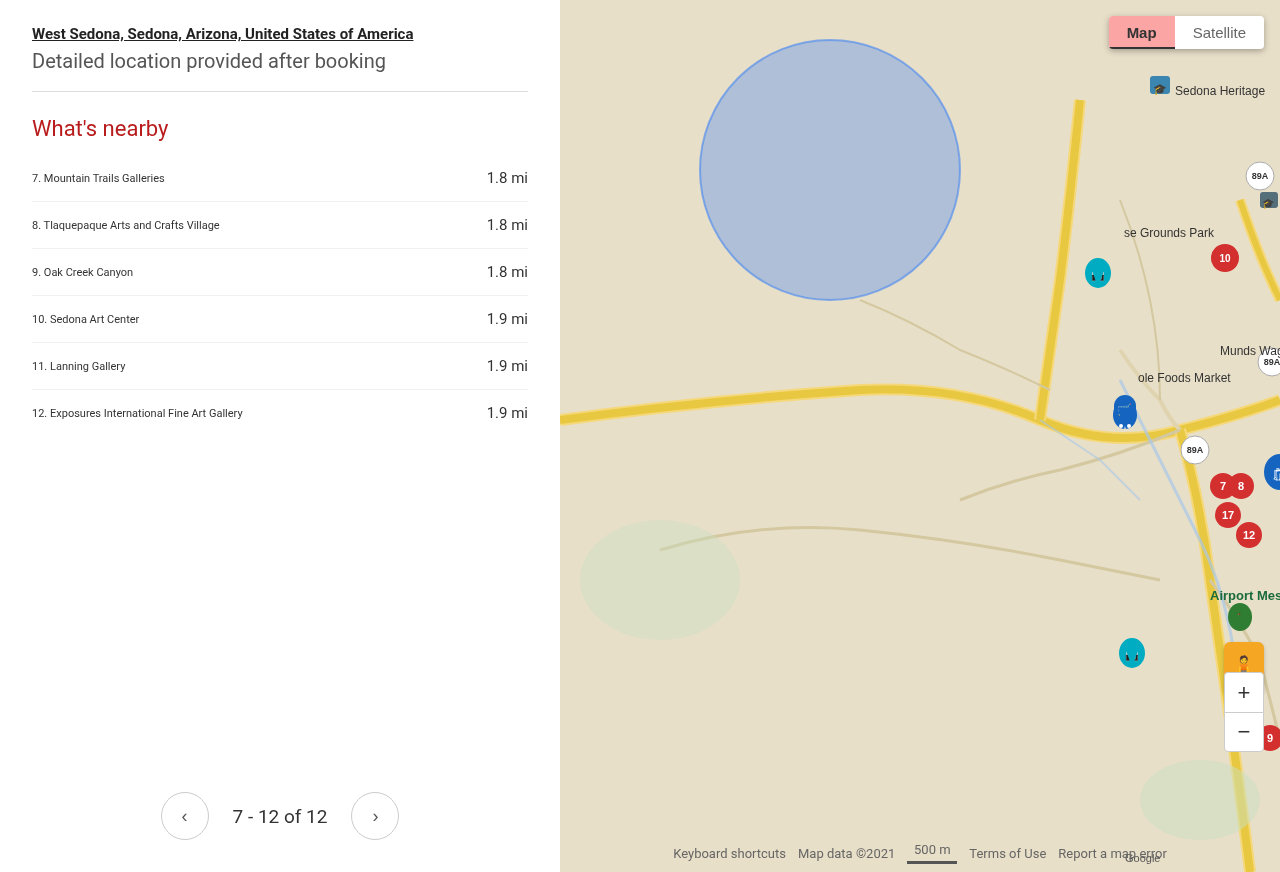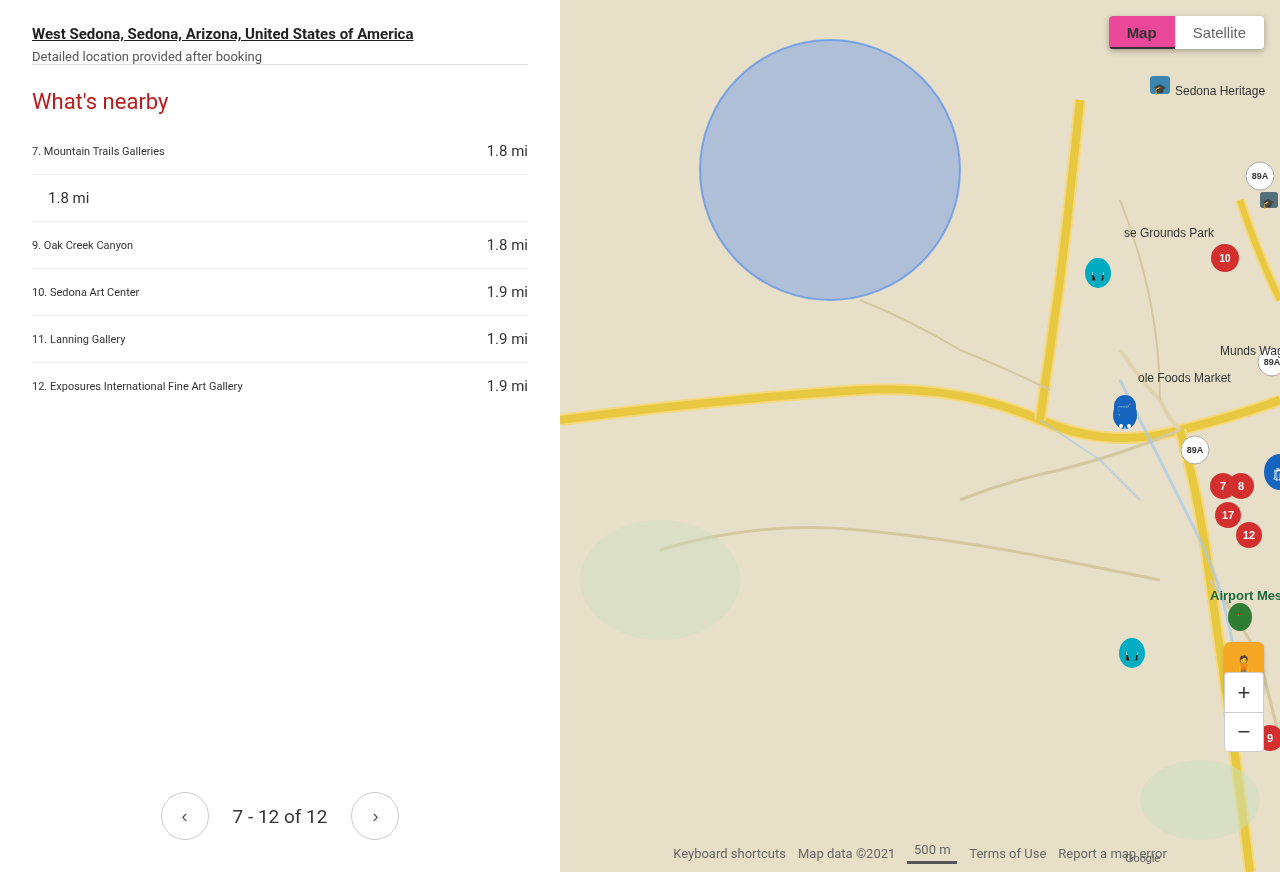--- a/index.html
+++ b/index.html
@@ -26,23 +26,23 @@
     .location-title {
       font-size: 15px;
       font-weight: 700;
       color: #222;
       line-height: 1.4;
       margin-bottom: 4px;
       text-decoration: underline;
     }
 
     .location-subtitle {
-      font-size: 13px;
+      font-size: 20px;
       color: #555;
-      margin-bottom: 0;
+      margin-bottom: 18px;
     }
 
     .divider {
       border: none;
       border-top: 1px solid #ddd;
       margin-bottom: 24px;
     }
 
     .nearby-title {
       font-size: 22px;
@@ -141,21 +141,21 @@
       padding: 8px 18px;
       font-size: 15px;
       font-weight: 500;
       cursor: pointer;
       border: none;
       background: transparent;
       color: #333;
     }
 
     .map-toggle-btn.active {
-      background: #ec4899;
+      background: #fca5a5;
       font-weight: 700;
       box-shadow: inset 0 -2px 0 #333;
     }
 
     .map-toggle-btn:not(.active) {
       color: #666;
     }
 
     
     .map-zoom-controls {
@@ -295,20 +295,21 @@
   </div>
   <hr class="divider">
   <div class="nearby-title">What's nearby</div>
   <ul class="nearby-list">
 
   <li class="nearby-item">
       <span class="nearby-item-name">7. Mountain Trails Galleries</span>
       <span class="nearby-item-distance">1.8 mi</span>
     </li>
       <li class="nearby-item">
+      <span class="nearby-item-name">8. Tlaquepaque Arts and Crafts Village</span>
       <span class="nearby-item-distance">1.8 mi</span>
     </li>
       <li class="nearby-item">
       <span class="nearby-item-name">9. Oak Creek Canyon</span>
       <span class="nearby-item-distance">1.8 mi</span>
     </li>
       <li class="nearby-item">
       <span class="nearby-item-name">10. Sedona Art Center</span>
       <span class="nearby-item-distance">1.9 mi</span>
     </li>

